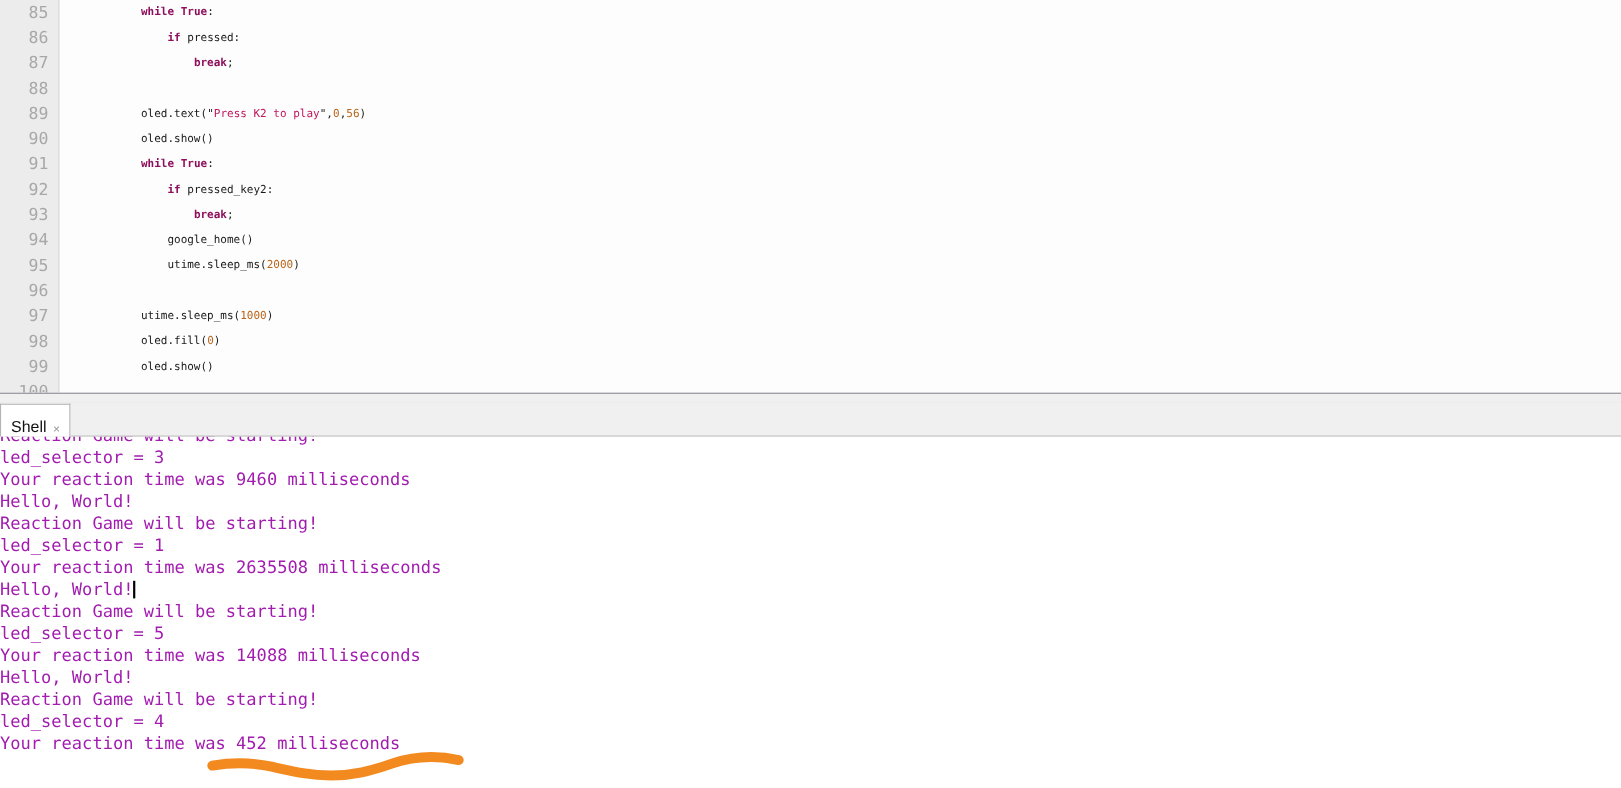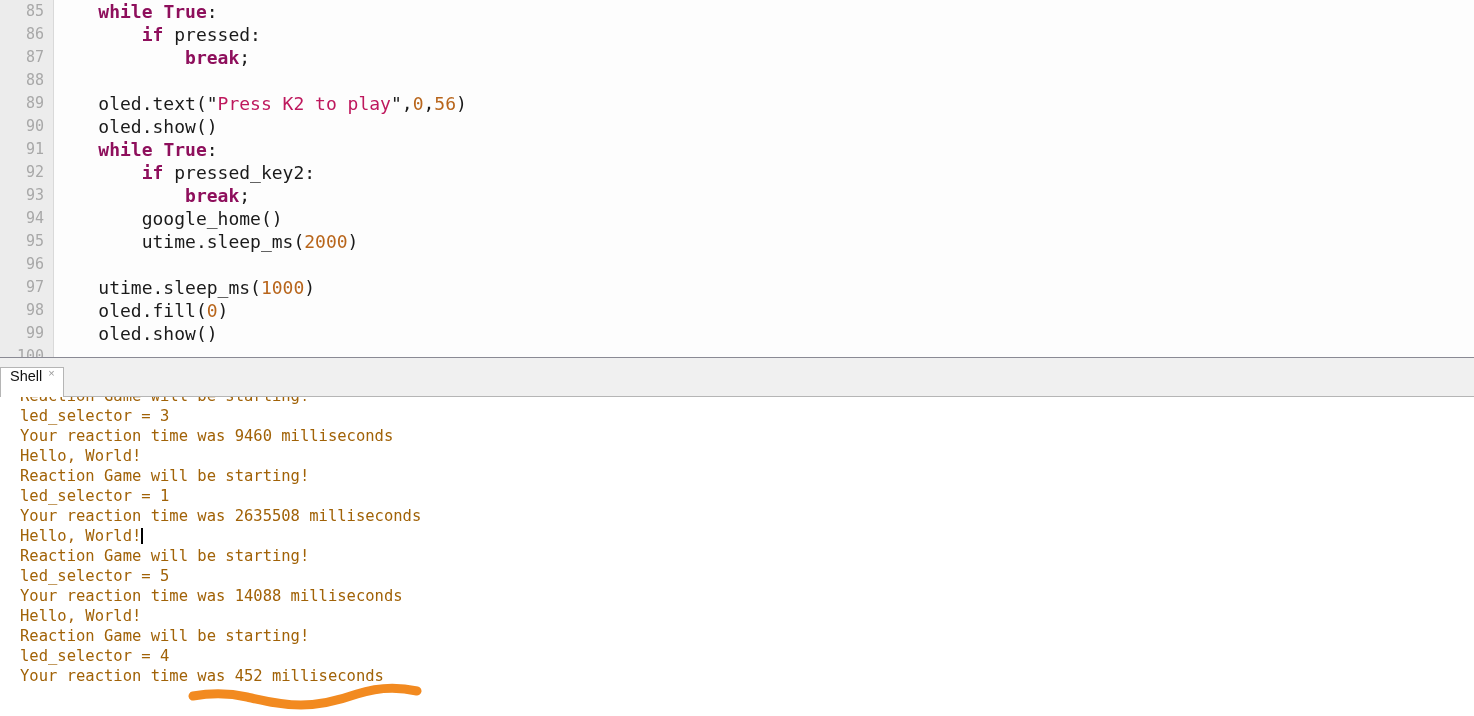--- a/index.html
+++ b/index.html
@@ -60,22 +60,23 @@
     right: 0;
     height: 357px;
     background: #fdfdfd;
     overflow: hidden;
   }
   .code-line {
     height: 23px;
     line-height: 23px;
     white-space: pre;
     font-family: "DejaVu Sans Mono", monospace;
-    font-size: 18px;
+    font-size: 10px;
     color: #1a1a1a;
+    padding-left: 49px;
     box-sizing: border-box;
   }
   .tok-kw   { color: #8e0f5c; font-weight: bold; }
   .tok-bool { color: #8e0f5c; font-weight: bold; }
   .tok-str  { color: #be185d; }
   .tok-q    { color: #1a1a1a; }
   .tok-num  { color: #b8651b; }
   .tok-pl   { color: #1a1a1a; }
 
   
@@ -105,21 +106,21 @@
   #shell-tab {
     position: absolute;
     left: 0;
     top: 1px;
     height: 30px;
     background: #ffffff;
     border: 1px solid #b5b5b5;
     border-bottom: none;
     box-sizing: border-box;
     display: flex;
-    align-items: flex-start;
+    align-items: flex-end;
     padding: 0 8px 0 9px;
   }
   #shell-tab-label {
     font-family: "Liberation Sans", sans-serif;
     font-size: 14.5px;
     color: #111111;
   }
   #shell-tab-close {
     margin-left: 6px;
     font-family: "Liberation Sans", sans-serif;
@@ -143,22 +144,21 @@
     left: 0;
     top: -11px;
     width: 1474px;
   }
   .shell-line {
     height: 20px;
     line-height: 20px;
     white-space: pre;
     font-family: "DejaVu Sans Mono", monospace;
     font-size: 15.5px;
-    color: #a16207;
-    padding-left: 20px;
+    color: #a21caf;
     box-sizing: border-box;
     position: relative;
   }
   .caret {
     display: inline-block;
     width: 0;
     border-left: 2px solid #000000;
     height: 16px;
     vertical-align: -3px;
     margin-left: 0px;

